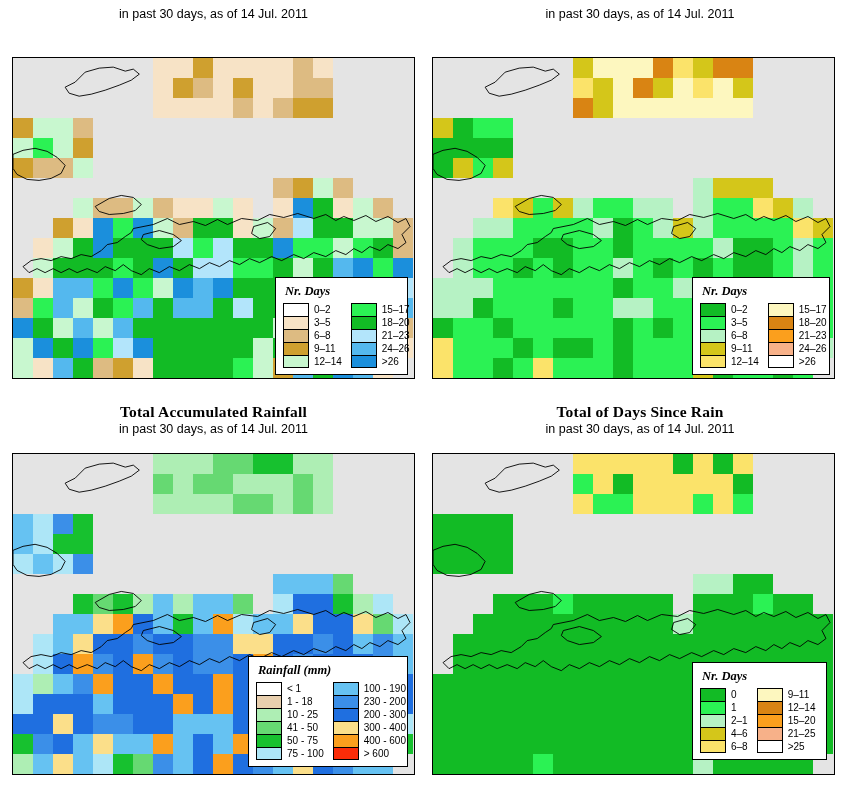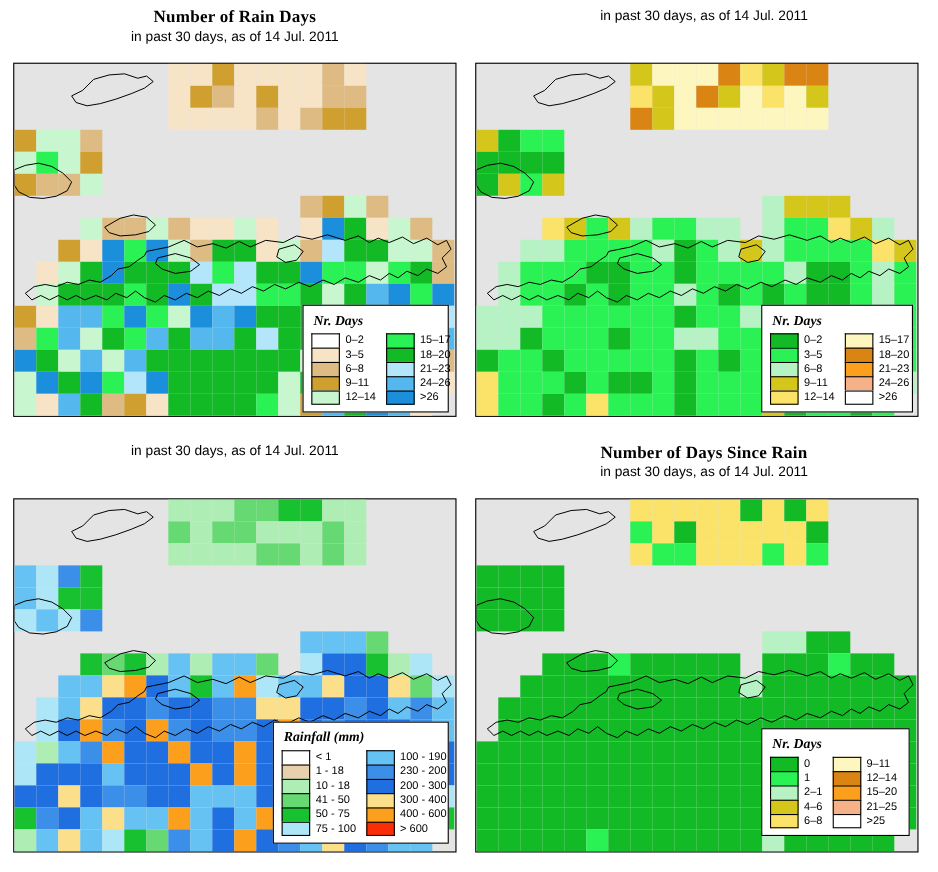--- a/index.html
+++ b/index.html
@@ -26,21 +26,20 @@
   .lcol.stack .lrow .sw{border-bottom-width:0;}
   .lcol.stack .lrow:last-child .sw{border-bottom-width:1px;}
 </style>
 </head>
 <body>
 
 <div class="sheet">
 
   <div class="panel" style="left:0;top:0;width:427px;height:396px;">
     <div class="titles" style="top:6px;">
-      <div class="ptitle">Number of Rain Days</div>
       <div class="psub">in past 30 days, as of  14 Jul. 2011</div>
     </div>
     <div class="mapbox" id="map0" style="left:12px;top:57px;width:403px;height:322px;">
       <div class="grid" id="g0">
           <div class="cell" style="left: 140px; top: 0px; background: rgb(247, 227, 198);"></div>
           <div class="cell" style="left: 160px; top: 0px; background: rgb(247, 227, 198);"></div>
           <div class="cell" style="left: 180px; top: 0px; background: rgb(207, 160, 47);"></div>
           <div class="cell" style="left: 200px; top: 0px; background: rgb(247, 227, 198);"></div>
           <div class="cell" style="left: 220px; top: 0px; background: rgb(247, 227, 198);"></div>
           <div class="cell" style="left: 240px; top: 0px; background: rgb(247, 227, 198);"></div>
@@ -597,20 +596,21 @@
               <div class="sw" style="background: rgb(255, 255, 255);"></div>
               <span class="lbl">&gt;26</span>
             </div>
           </div>
       </div>
     </div>
   </div>
 
   <div class="panel" style="left:0;top:396px;width:427px;height:397px;">
     <div class="titles" style="top:6px;">
+      <div class="ptitle">Total Accumulated Rainfall</div>
       <div class="psub">in past 30 days, as of  14 Jul. 2011</div>
     </div>
     <div class="mapbox" id="map2" style="left:12px;top:57px;width:403px;height:322px;">
       <div class="grid" id="g2">
           <div class="cell" style="left: 140px; top: 0px; background: rgb(174, 238, 180);"></div>
           <div class="cell" style="left: 160px; top: 0px; background: rgb(174, 238, 180);"></div>
           <div class="cell" style="left: 180px; top: 0px; background: rgb(174, 238, 180);"></div>
           <div class="cell" style="left: 200px; top: 0px; background: rgb(102, 217, 114);"></div>
           <div class="cell" style="left: 220px; top: 0px; background: rgb(102, 217, 114);"></div>
           <div class="cell" style="left: 240px; top: 0px; background: rgb(23, 193, 47);"></div>
@@ -843,21 +843,21 @@
             <div class="lrow">
               <div class="sw" style="background: rgb(255, 255, 255);"></div>
               <span class="lbl">&lt; 1</span>
             </div>
             <div class="lrow">
               <div class="sw" style="background: rgb(232, 207, 174);"></div>
               <span class="lbl">1 - 18</span>
             </div>
             <div class="lrow">
               <div class="sw" style="background: rgb(174, 238, 180);"></div>
-              <span class="lbl">10 - 18</span>
+              <span class="lbl">10 - 25</span>
             </div>
             <div class="lrow">
               <div class="sw" style="background: rgb(102, 217, 114);"></div>
               <span class="lbl">41 - 50</span>
             </div>
             <div class="lrow">
               <div class="sw" style="background: rgb(23, 193, 47);"></div>
               <span class="lbl">50 - 75</span>
             </div>
             <div class="lrow">
@@ -890,21 +890,21 @@
               <div class="sw" style="background: rgb(251, 44, 8);"></div>
               <span class="lbl">&gt; 600</span>
             </div>
           </div>
       </div>
     </div>
   </div>
 
   <div class="panel" style="left:427px;top:396px;width:426px;height:397px;">
     <div class="titles" style="top:6px;">
-      <div class="ptitle">Number of Days Since Rain</div>
+      <div class="ptitle">Total of Days Since Rain</div>
       <div class="psub">in past 30 days, as of  14 Jul. 2011</div>
     </div>
     <div class="mapbox" id="map3" style="left:5px;top:57px;width:403px;height:322px;">
       <div class="grid" id="g3">
           <div class="cell" style="left: 140px; top: 0px; background: rgb(251, 227, 106);"></div>
           <div class="cell" style="left: 160px; top: 0px; background: rgb(251, 227, 106);"></div>
           <div class="cell" style="left: 180px; top: 0px; background: rgb(251, 227, 106);"></div>
           <div class="cell" style="left: 200px; top: 0px; background: rgb(251, 227, 106);"></div>
           <div class="cell" style="left: 220px; top: 0px; background: rgb(251, 227, 106);"></div>
           <div class="cell" style="left: 240px; top: 0px; background: rgb(18, 187, 37);"></div>

